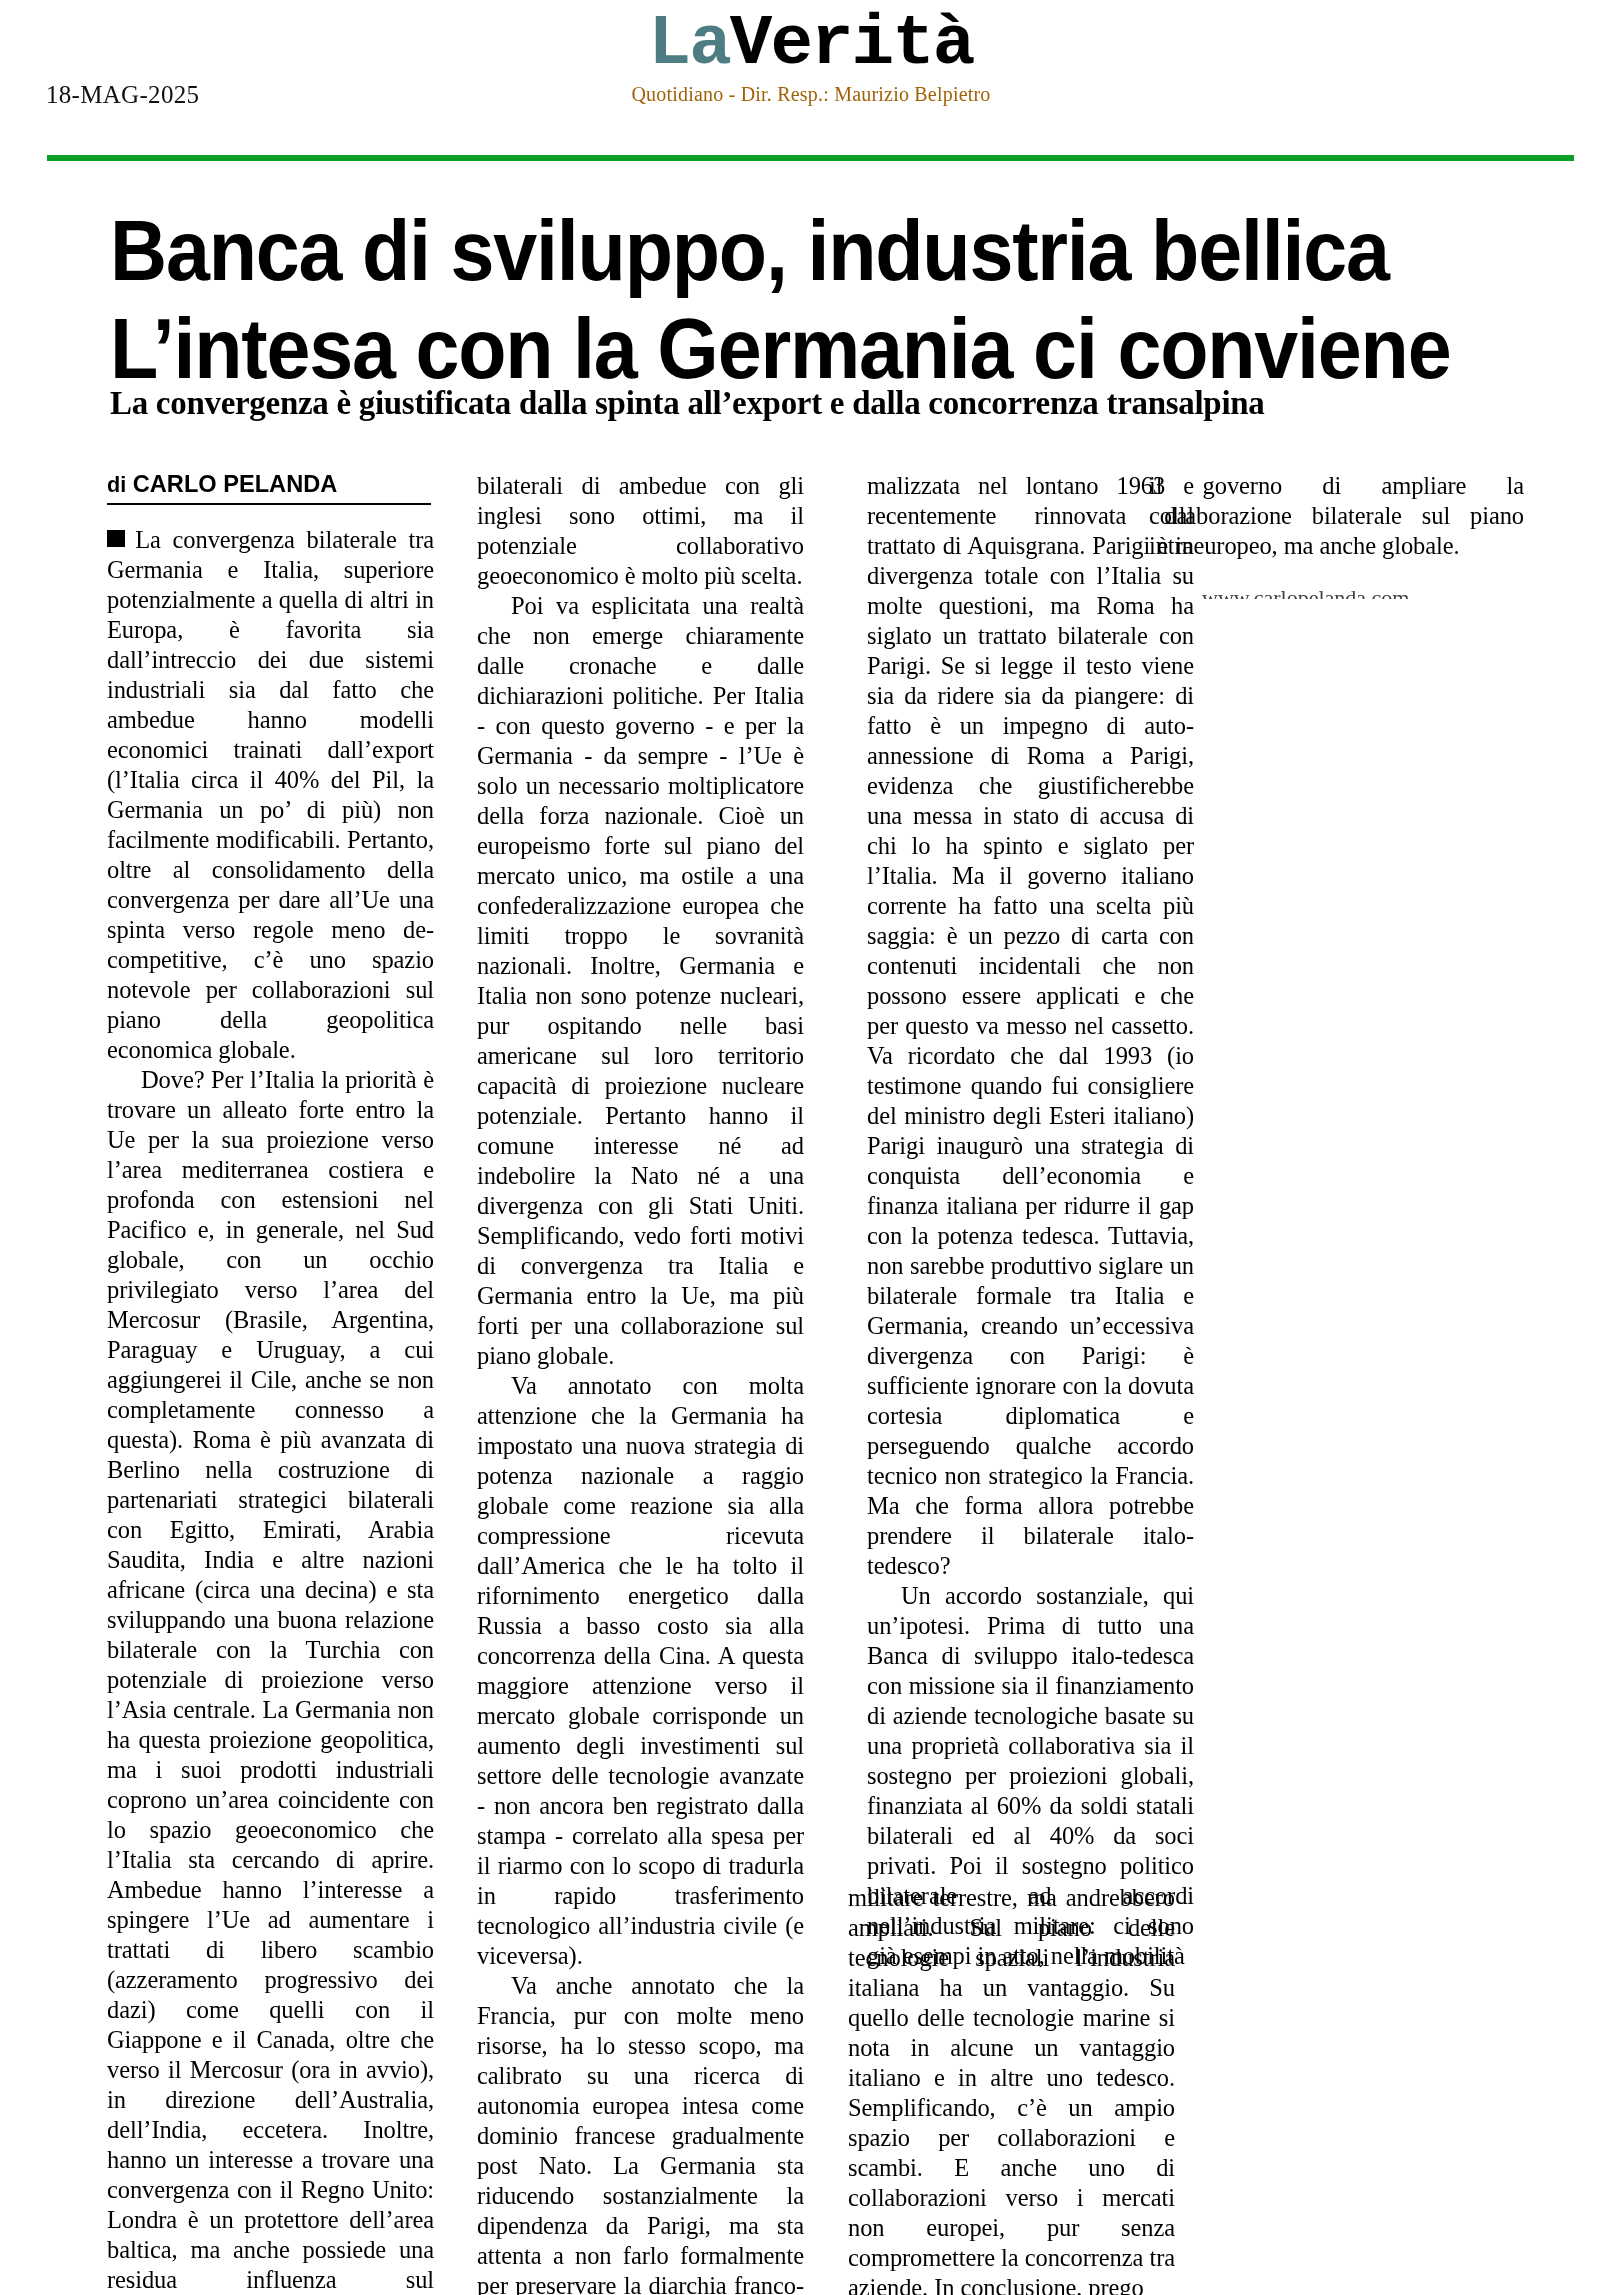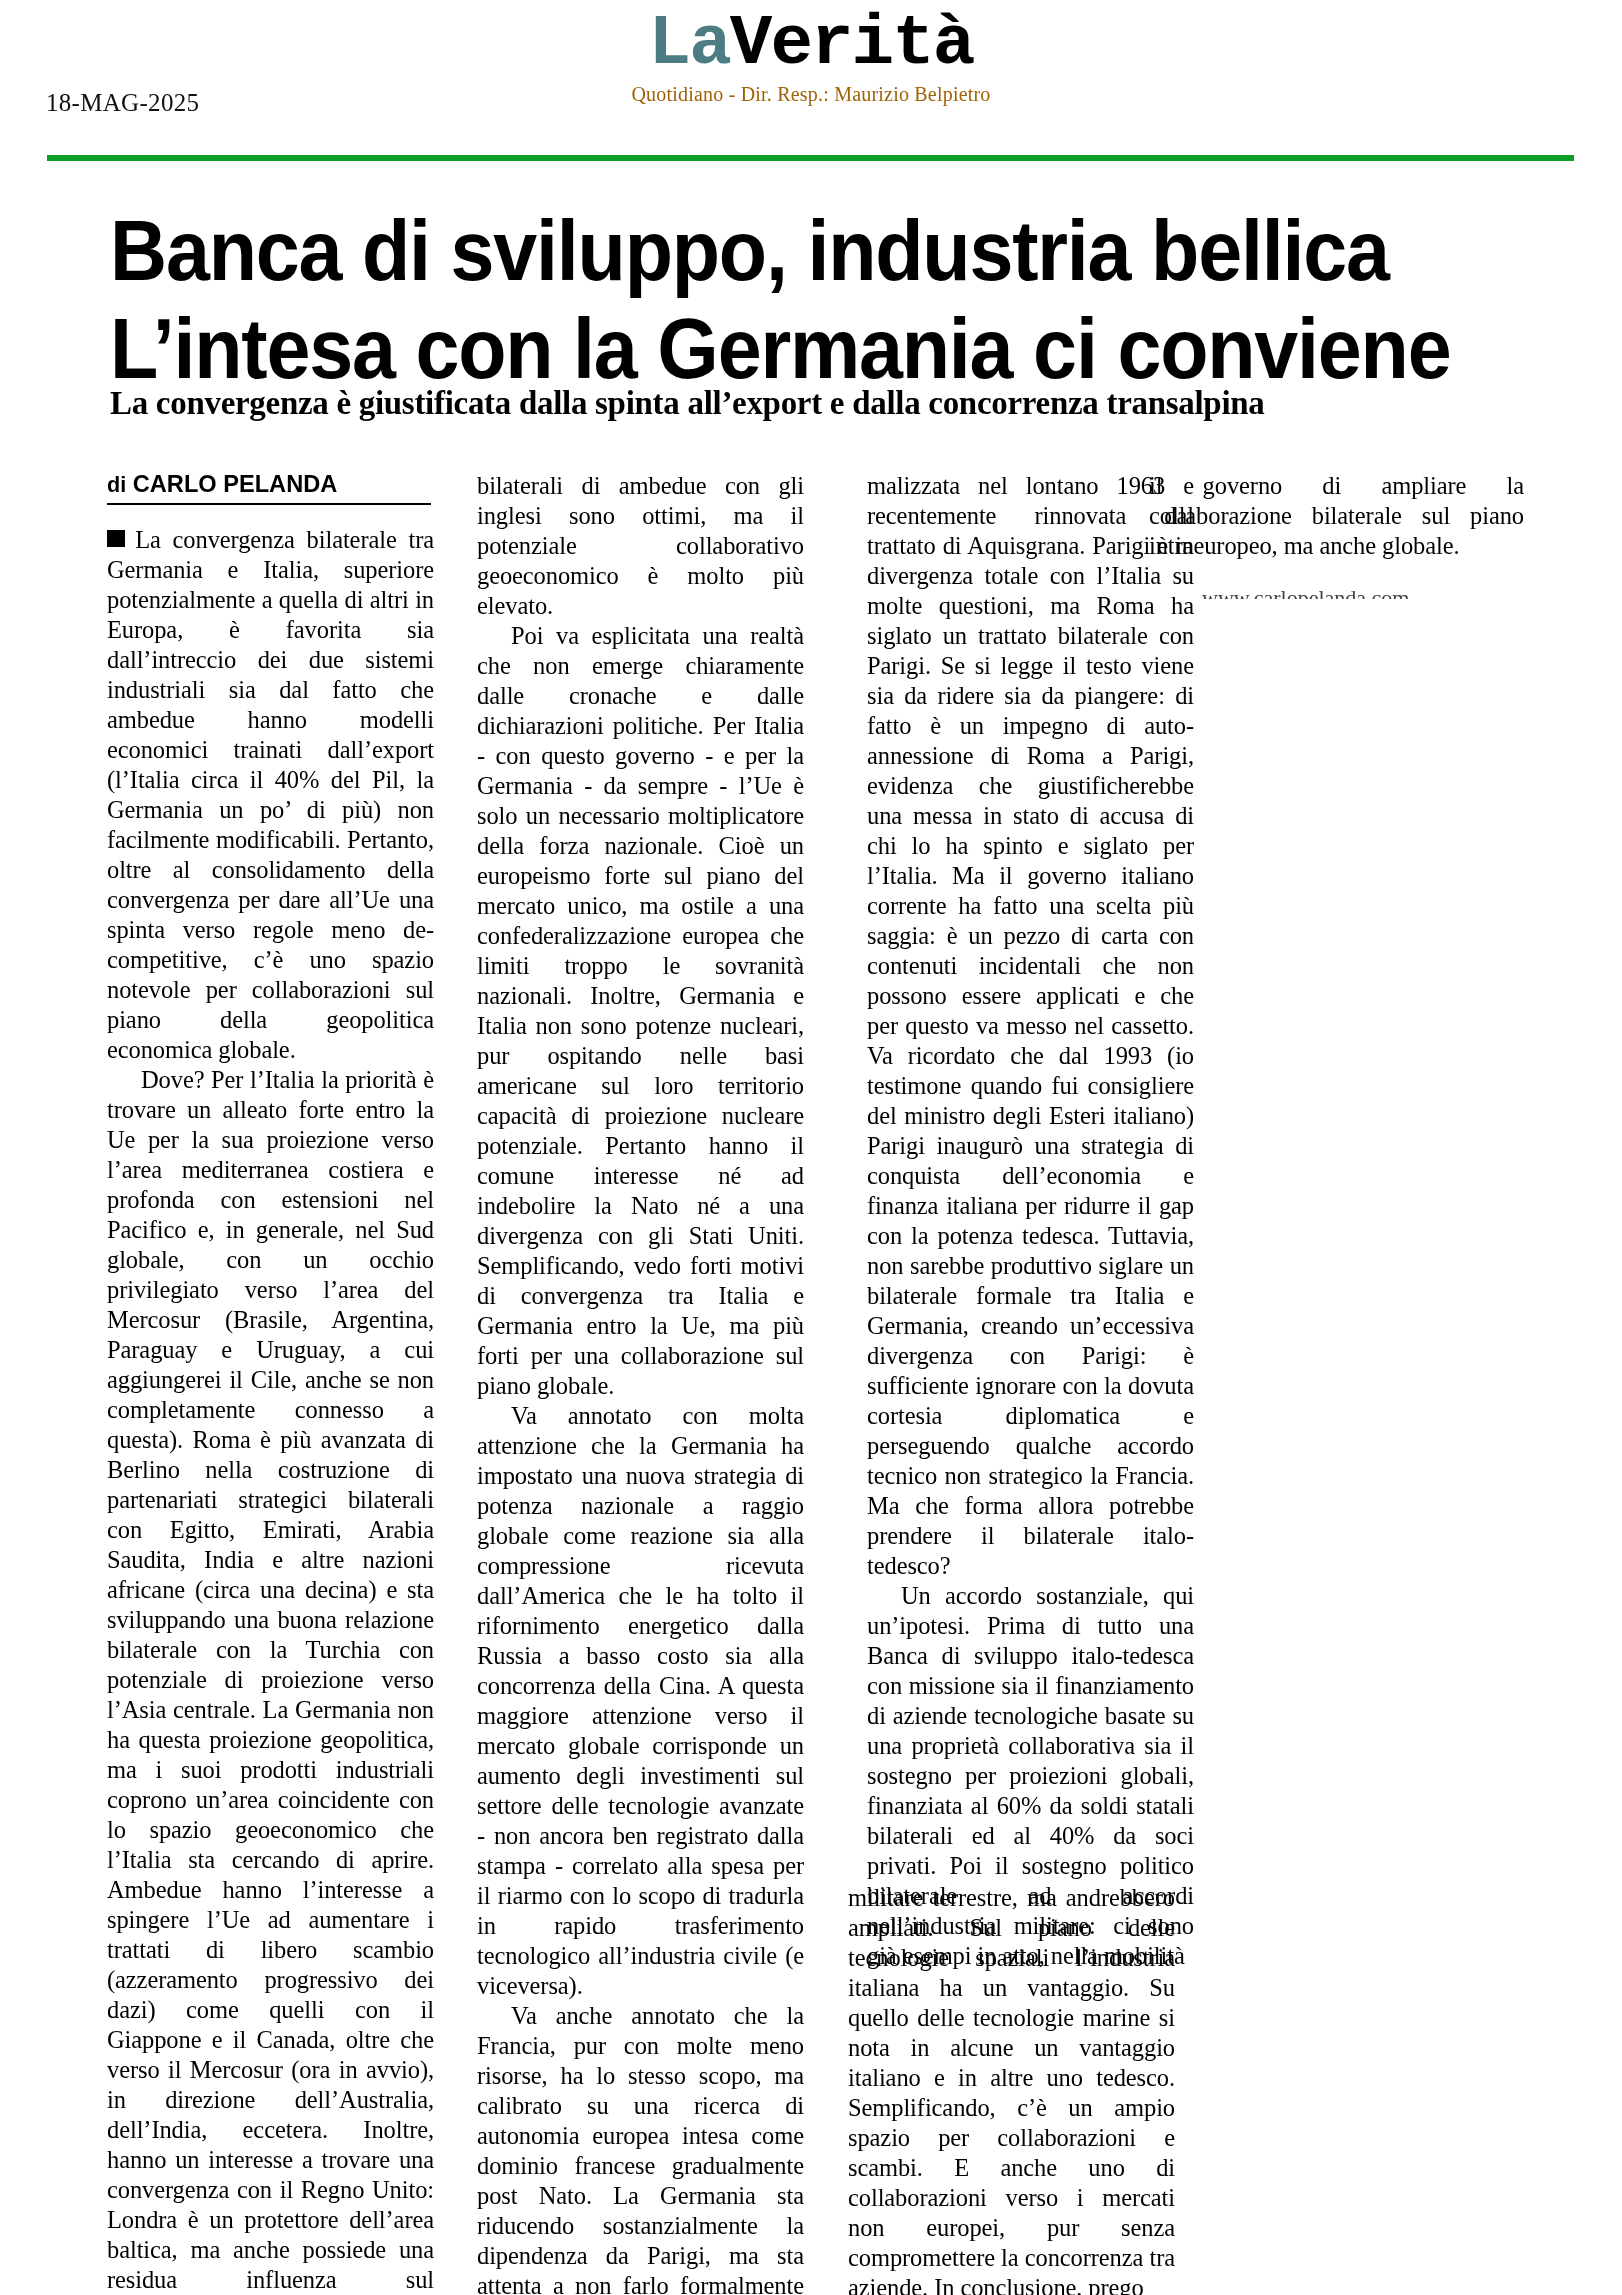--- a/index.html
+++ b/index.html
@@ -24,21 +24,20 @@
     height: 157px;
   }
   #issue-date {
     position: absolute;
     left: 46px;
     top: 81px;
     font-family: "Liberation Serif", serif;
     font-size: 25px;
     letter-spacing: 0.3px;
     color: #111;
-    margin-top: 8px;
   }
   #logo-block {
     position: absolute;
     left: 0; top: 0;
     width: 1622px;
     text-align: center;
   }
   #logo {
     font-family: Liberation Mono, monospace;
     font-weight: bold;
@@ -190,21 +189,21 @@
   <div id="byline-text"><span class="di">di</span>&nbsp;<span>CARLO PELANDA</span></div>
   <div id="byline-rule"></div>
 </div>
 
 <div class="col" id="col1">
   <p class="first"><span class="square-bullet"></span><span>La convergenza bilaterale tra Germania e Italia, superiore potenzialmente a quella di altri in Europa, è favorita sia dall’intreccio dei due sistemi industriali sia dal fatto che ambedue hanno modelli economici trainati dall’export (l’Italia circa il 40% del Pil, la Germania un po’ di più) non facilmente modificabili. Pertanto, oltre al consolidamento della convergenza per dare all’Ue una spinta verso regole meno de-competitive, c’è uno spazio notevole per collaborazioni sul piano della geopolitica economica globale.</span></p>
   <p><span>Dove? Per l’Italia la priorità è trovare un alleato forte entro la Ue per la sua proiezione verso l’area mediterranea costiera e profonda con estensioni nel Pacifico e, in generale, nel Sud globale, con un occhio privilegiato verso l’area del Mercosur (Brasile, Argentina, Paraguay e Uruguay, a cui aggiungerei il Cile, anche se non completamente connesso a questa). Roma è più avanzata di Berlino nella costruzione di partenariati strategici bilaterali con Egitto, Emirati, Arabia Saudita, India e altre nazioni africane (circa una decina) e sta sviluppando una buona relazione bilaterale con la Turchia con potenziale di proiezione verso l’Asia centrale. La Germania non ha questa proiezione geopolitica, ma i suoi prodotti industriali coprono un’area coincidente con lo spazio geoeconomico che l’Italia sta cercando di aprire. Ambedue hanno l’interesse a spingere l’Ue ad aumentare i trattati di libero scambio (azzeramento progressivo dei dazi) come quelli con il Giappone e il Canada, oltre che verso il Mercosur (ora in avvio), in direzione dell’Australia, dell’India, eccetera. Inoltre, hanno un interesse a trovare una convergenza con il Regno Unito: Londra è un protettore dell’area baltica, ma anche possiede una residua influenza sul Commonwealth e i rapporti</span></p>
 </div>
 
 <div class="col" id="col2">
-  <p class="first"><span>bilaterali di ambedue con gli inglesi sono ottimi, ma il potenziale collaborativo geoeconomico è molto più elevato.</span></p>
+  <p class="first"><span>bilaterali di ambedue con gli inglesi sono ottimi, ma il potenziale collaborativo geoeconomico è molto più scelta.</span></p>
   <p><span>Poi va esplicitata una realtà che non emerge chiaramente dalle cronache e dalle dichiarazioni politiche. Per Italia - con questo governo - e per la Germania - da sempre - l’Ue è solo un necessario moltiplicatore della forza nazionale. Cioè un europeismo forte sul piano del mercato unico, ma ostile a una confederalizzazione europea che limiti troppo le sovranità nazionali. Inoltre, Germania e Italia non sono potenze nucleari, pur ospitando nelle basi americane sul loro territorio capacità di proiezione nucleare potenziale. Pertanto hanno il comune interesse né ad indebolire la Nato né a una divergenza con gli Stati Uniti. Semplificando, vedo forti motivi di convergenza tra Italia e Germania entro la Ue, ma più forti per una collaborazione sul piano globale.</span></p>
   <p><span>Va annotato con molta attenzione che la Germania ha impostato una nuova strategia di potenza nazionale a raggio globale come reazione sia alla compressione ricevuta dall’America che le ha tolto il rifornimento energetico dalla Russia a basso costo sia alla concorrenza della Cina. A questa maggiore attenzione verso il mercato globale corrisponde un aumento degli investimenti sul settore delle tecnologie avanzate - non ancora ben registrato dalla stampa - correlato alla spesa per il riarmo con lo scopo di tradurla in rapido trasferimento tecnologico all’industria civile (e viceversa).</span></p>
   <p><span>Va anche annotato che la Francia, pur con molte meno risorse, ha lo stesso scopo, ma calibrato su una ricerca di autonomia europea intesa come dominio francese gradualmente post Nato. La Germania sta riducendo sostanzialmente la dipendenza da Parigi, ma sta attenta a non farlo formalmente per preservare la diarchia franco-tedesca (pur con buchi crescenti) nell’Ue, for-</span></p>
 </div>
 
 <div class="col" id="col3">
   <p class="first"><span>malizzata nel lontano 1963 e recentemente rinnovata dal trattato di Aquisgrana. Parigi è in divergenza totale con l’Italia su molte questioni, ma Roma ha siglato un trattato bilaterale con Parigi. Se si legge il testo viene sia da ridere sia da piangere: di fatto è un impegno di auto-annessione di Roma a Parigi, evidenza che giustificherebbe una messa in stato di accusa di chi lo ha spinto e siglato per l’Italia. Ma il governo italiano corrente ha fatto una scelta più saggia: è un pezzo di carta con contenuti incidentali che non possono essere applicati e che per questo va messo nel cassetto. Va ricordato che dal 1993 (io testimone quando fui consigliere del ministro degli Esteri italiano) Parigi inaugurò una strategia di conquista dell’economia e finanza italiana per ridurre il gap con la potenza tedesca. Tuttavia, non sarebbe produttivo siglare un bilaterale formale tra Italia e Germania, creando un’eccessiva divergenza con Parigi: è sufficiente ignorare con la dovuta cortesia diplomatica e perseguendo qualche accordo tecnico non strategico la Francia. Ma che forma allora potrebbe prendere il bilaterale italo-tedesco?</span></p>
   <p><span>Un accordo sostanziale, qui un’ipotesi. Prima di tutto una Banca di sviluppo italo-tedesca con missione sia il finanziamento di aziende tecnologiche basate su una proprietà collaborativa sia il sostegno per proiezioni globali, finanziata al 60% da soldi statali bilaterali ed al 40% da soci privati. Poi il sostegno politico bilaterale ad accordi nell’industria militare: ci sono già esempi in atto, nella mobilità</span></p>
 </div>
 

